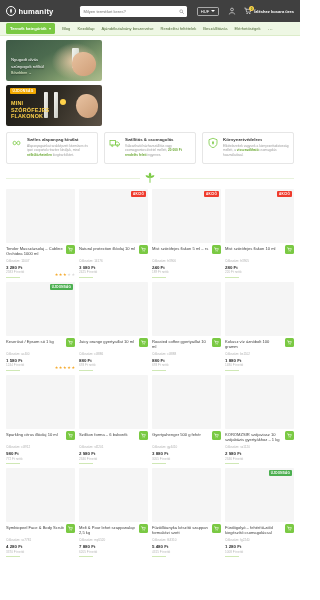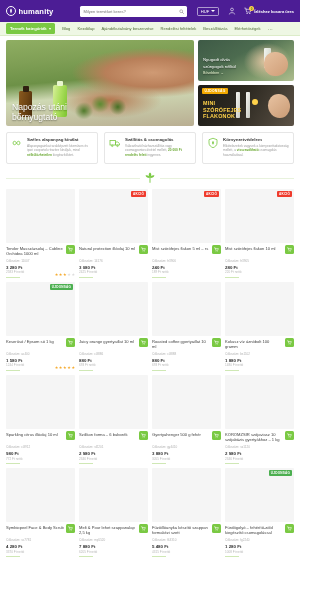--- a/index.html
+++ b/index.html
@@ -8,21 +8,21 @@
     width: 300px; height: 600px;
     background: #ffffff;
     font-family: "Liberation Sans", sans-serif;
     overflow: hidden;
   }
   body { position: relative; }
 
   
   .topbar {
     height: 22px;
-    background: #4c1d95;
+    background: #404040;
     display: flex;
     align-items: center;
     padding: 0 6px;
     gap: 5px;
   }
   .logo { display: flex; align-items: center; gap: 2.5px; }
   .logo-mark {
     width: 10px; height: 10px; border-radius: 50%;
     border: 1.1px solid #ffffff;
     display: flex; align-items: center; justify-content: center;
@@ -287,29 +287,20 @@
   <span class="nav-item">Blog</span>
   <span class="nav-item">Kezdőlap</span>
   <span class="nav-item">Ajándékutalvány beszerzése</span>
   <span class="nav-item">Rendelési feltételek</span>
   <span class="nav-item">Beszállítózás</span>
   <span class="nav-item">Elérhetőségek</span>
   <span class="nav-more">⋯</span>
 </div>
 
 <div class="hero-row">
-  <div class="hero-main">
-    <div class="hero-leaf"></div>
-    <div class="hero-bottle"></div>
-    <div class="hero-bottle2"></div>
-    <div class="hero-caption">
-      <div>Napozás utáni</div>
-      <div>bőrnyugtató</div>
-    </div>
-  </div>
 
   <div class="hero-side">
     <div class="side-card side-a">
       <div class="spray"></div>
       <div class="hand"></div>
       <div class="side-a-txt">
         <div>Nyugodt alvás</div>
         <div>szúnyogok nélkül</div>
         <span class="side-a-link">Bővebben →</span>
       </div>

